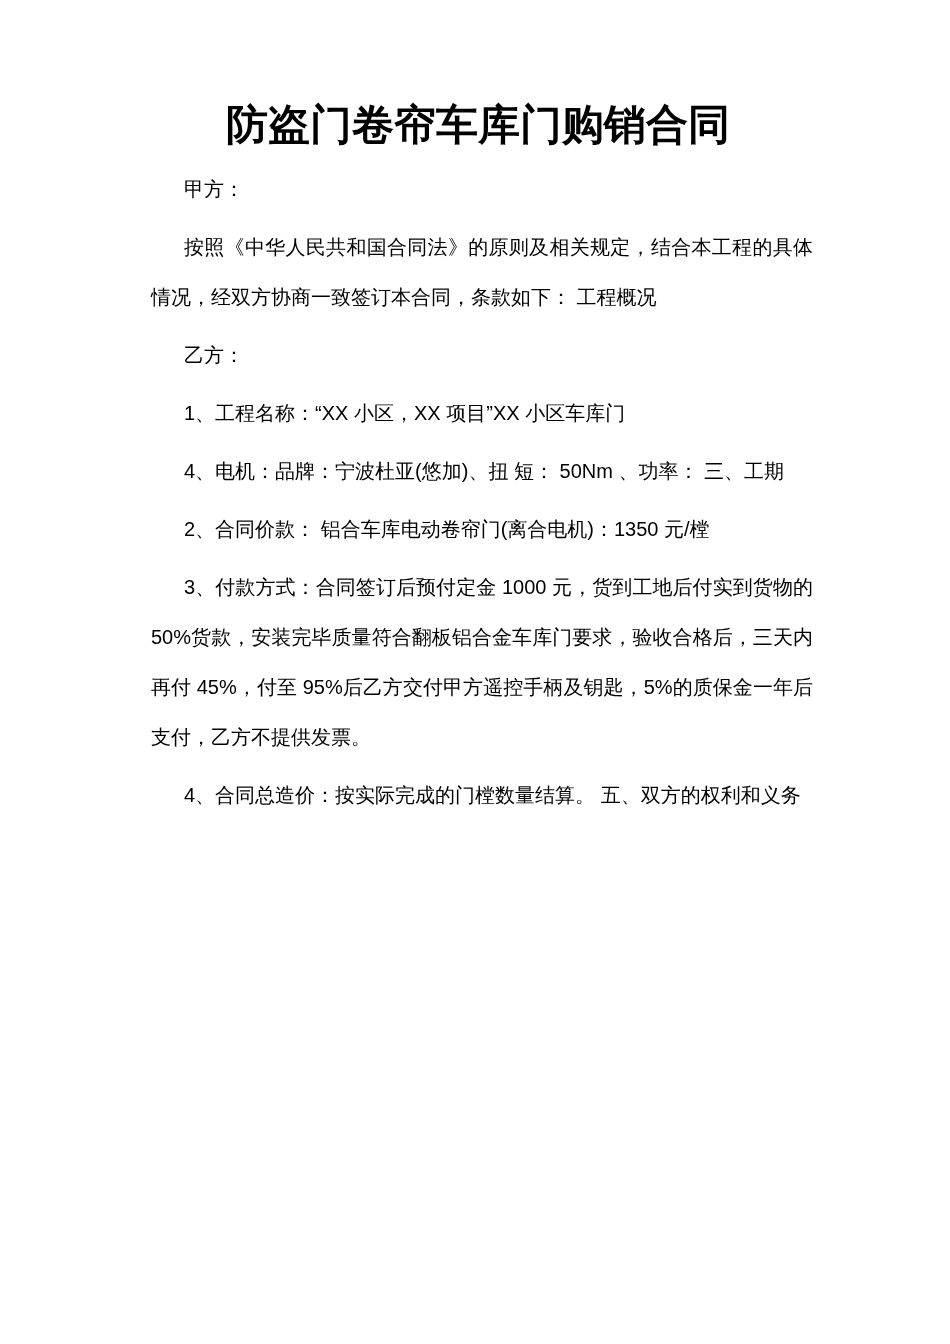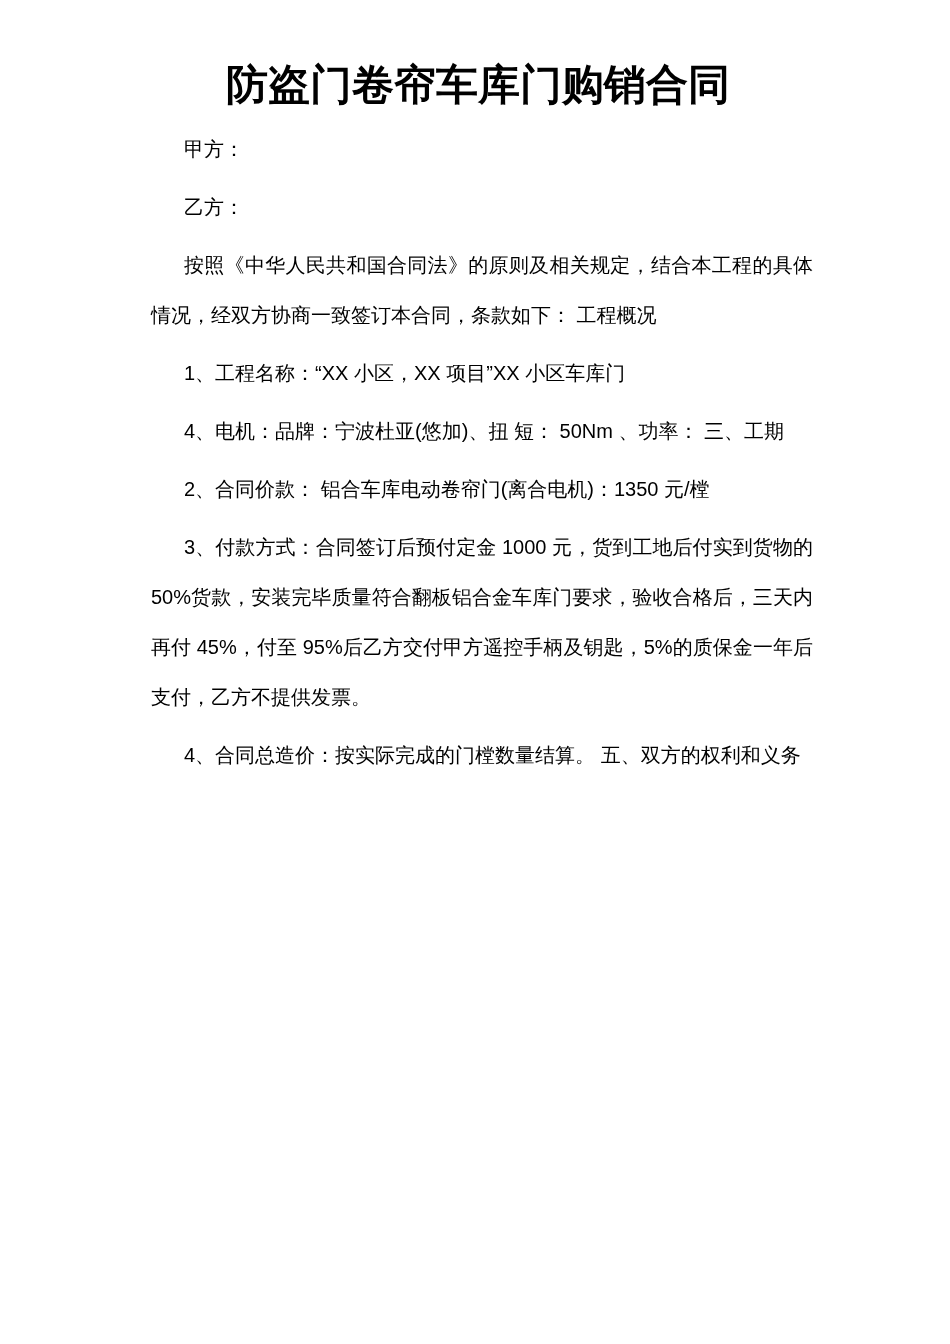--- a/index.html
+++ b/index.html
@@ -7,21 +7,21 @@
     padding: 0;
     background: #ffffff;
   }
   .page {
     position: relative;
     width: 950px;
     height: 1344px;
     box-sizing: border-box;
     background: #ffffff;
     color: #000000;
-    padding: 60px 137px 0 143px;
+    padding: 100px 137px 0 143px;
     font-family: "Liberation Sans", "DejaVu Sans", sans-serif;
     overflow: hidden;
   }
   .doc-title {
     margin: 0 0 14px 0;
     font-size: 42px;
     line-height: 50px;
     font-weight: 900;
     text-align: center;
     white-space: nowrap;
@@ -38,23 +38,23 @@
   }
 </style>
 </head>
 <body>
 
 <div class="page">
   <h1 class="doc-title">防盗门卷帘车库门购销合同</h1>
 
   <p class="para">甲方：</p>
 
+  <p class="para">按照《中华人民共和国合同法》的原则及相关规定，结合本工程的具体情况，经双方协商一致签订本合同，条款如下： 工程概况</p>
+
   <p class="para">乙方：</p>
-
-  <p class="para">按照《中华人民共和国合同法》的原则及相关规定，结合本工程的具体情况，经双方协商一致签订本合同，条款如下： 工程概况</p>
 
   <p class="para">1、工程名称：“XX 小区，XX 项目”XX 小区车库门</p>
 
 
 
   <p class="para">4、电机：品牌：宁波杜亚(悠加)、扭 短： 50Nm 、功率： 三、工期</p>
 
 
   <p class="para">2、合同价款： 铝合车库电动卷帘门(离合电机)：1350 元/樘</p>
 

